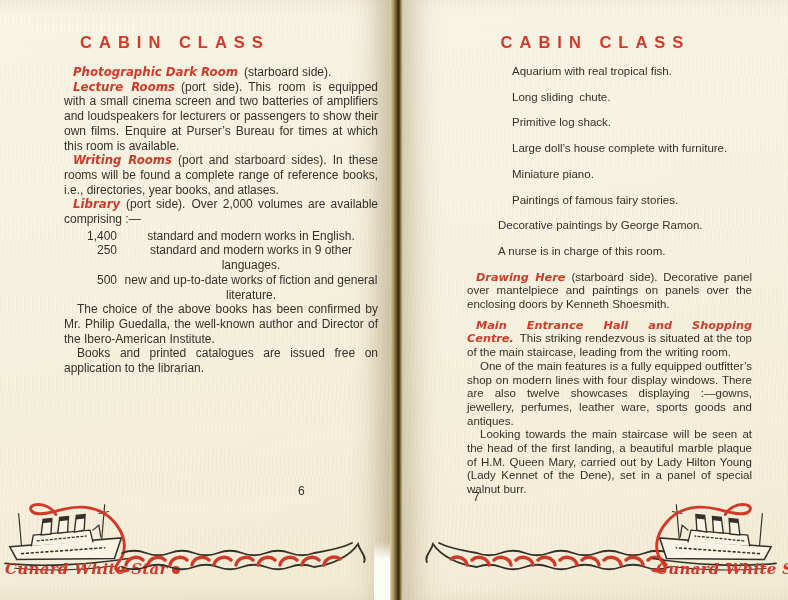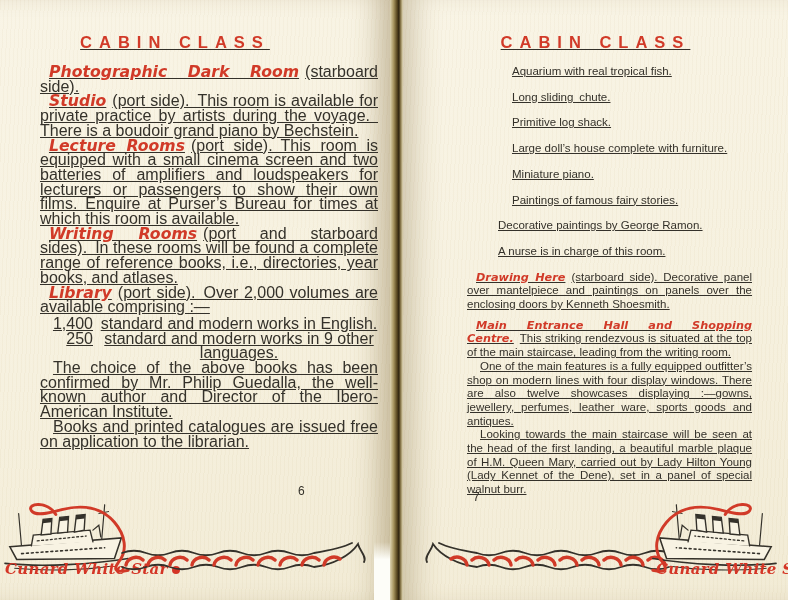--- a/index.html
+++ b/index.html
@@ -11,40 +11,39 @@
   body{width:788px;height:600px;overflow:hidden;background:#efe8d2;}
   .spread{
     position:relative;display:flex;width:788px;height:600px;
     font-family:"Liberation Sans", sans-serif;color:var(--ink);
   }
   .page{
     position:relative;height:600px;
     background:
       repeating-linear-gradient(93deg, rgba(185,165,115,0.055) 0 1px, rgba(255,255,255,0.05) 1px 4px),
       linear-gradient(165deg,#f9f4e5 0%,#f6f0dd 55%,#f1ead3 100%);
-    text-decoration: underline;
   }
   .page-left{width:390px;box-shadow:inset -24px 0 28px -14px rgba(110,85,35,.38);}
   .page-right{width:385px;box-shadow:inset 24px 0 28px -14px rgba(110,85,35,.30);}
   .gutter{
     position:relative;width:13px;height:600px;
     background:linear-gradient(90deg,#ddd3b1 0%,#a6945e 28%,#55441e 55%,#2e2410 68%,#8d7c4e 82%,#e2d9b8 100%);
   }
   .gutter-notch{
     position:absolute;left:-16px;bottom:0;width:16px;height:58px;
     background:linear-gradient(180deg,rgba(253,253,248,0) 0%,#fdfdf8 30%,#fdfdf8 100%);
   }
   .cc-title{
     text-align:center;color:var(--red);
     font-size:16.5px;font-weight:bold;letter-spacing:7px;
     margin:33px 0 13px 0;position:relative;white-space:nowrap;
   }
   .page-left .cc-title{left:-20px;}
   .content{position:relative;}
-  .page-left .content{padding:0 12px 0 40px;font-size:16px;line-height:14.7px;}
+  .page-left .content{padding:0 12px 0 64px;font-size:12px;line-height:14.7px;}
   .page-right .content{padding:0 36px 0 64px;font-size:11.5px;line-height:13.7px;}
   .content p{margin:0;text-align:justify;}
   .sec{margin-top:8px;text-indent:9px;}
   .page-right .sec{margin-top:7px;}
   .para{margin-top:8px;text-indent:13px;}
   .page-right .para{text-indent:13px;}
   .rh{
     color:var(--red);font-style:italic;font-weight:bold;
     font-family:"DejaVu Sans", sans-serif;font-size:0.98em;
     margin-right:6px;
@@ -82,33 +81,36 @@
 </style>
 </head>
 <body>
 
 <div class="spread">
 
   <div class="page page-left">
     <div class="cc-title">CABIN CLASS</div>
     <div class="content">
       <p class="sec"><span class="rh">Photographic Dark Room</span><span>(starboard side).</span></p>
-      <p class="sec"><span class="rh">Studio</span><span>(port side). This room is available for private practice by artists during the voyage. There is a boudoir grand piano by Bechstein.</span></p>
       <p class="sec"><span class="rh">Lecture Rooms</span><span>(port side). This room is equipped with a small cinema screen and two batteries of amplifiers and loudspeakers for lecturers or passengers to show their own films. Enquire at Purser’s Bureau for times at which this room is available.</span></p>
       <p class="sec"><span class="rh">Writing Rooms</span><span>(port and starboard sides). In these rooms will be found a complete range of reference books, i.e., directories, year books, and atlases.</span></p>
       <p class="sec"><span class="rh">Library</span><span>(port side). Over 2,000 volumes are available comprising :—</span></p>
 
       <div class="lib-list">
         <div class="lib-row">
           <span class="lib-num">1,400</span>
           <span class="lib-text">standard and modern works in English.</span>
         </div>
         <div class="lib-row">
           <span class="lib-num">250</span>
           <span class="lib-text">standard and modern works in 9 other languages.</span>
+        </div>
+        <div class="lib-row">
+          <span class="lib-num">500</span>
+          <span class="lib-text">new and up-to-date works of fiction and general literature.</span>
         </div>
       </div>
 
       <p class="para">The choice of the above books has been confirmed by Mr. Philip Guedalla, the well-known author and Director of the Ibero-American Institute.</p>
       <p class="para">Books and printed catalogues are issued free on application to the librarian.</p>
     </div>
 
     <div class="page-num">6</div>
 
     <svg class="ship" viewBox="0 -4 135 78" xmlns="http://www.w3.org/2000/svg">

